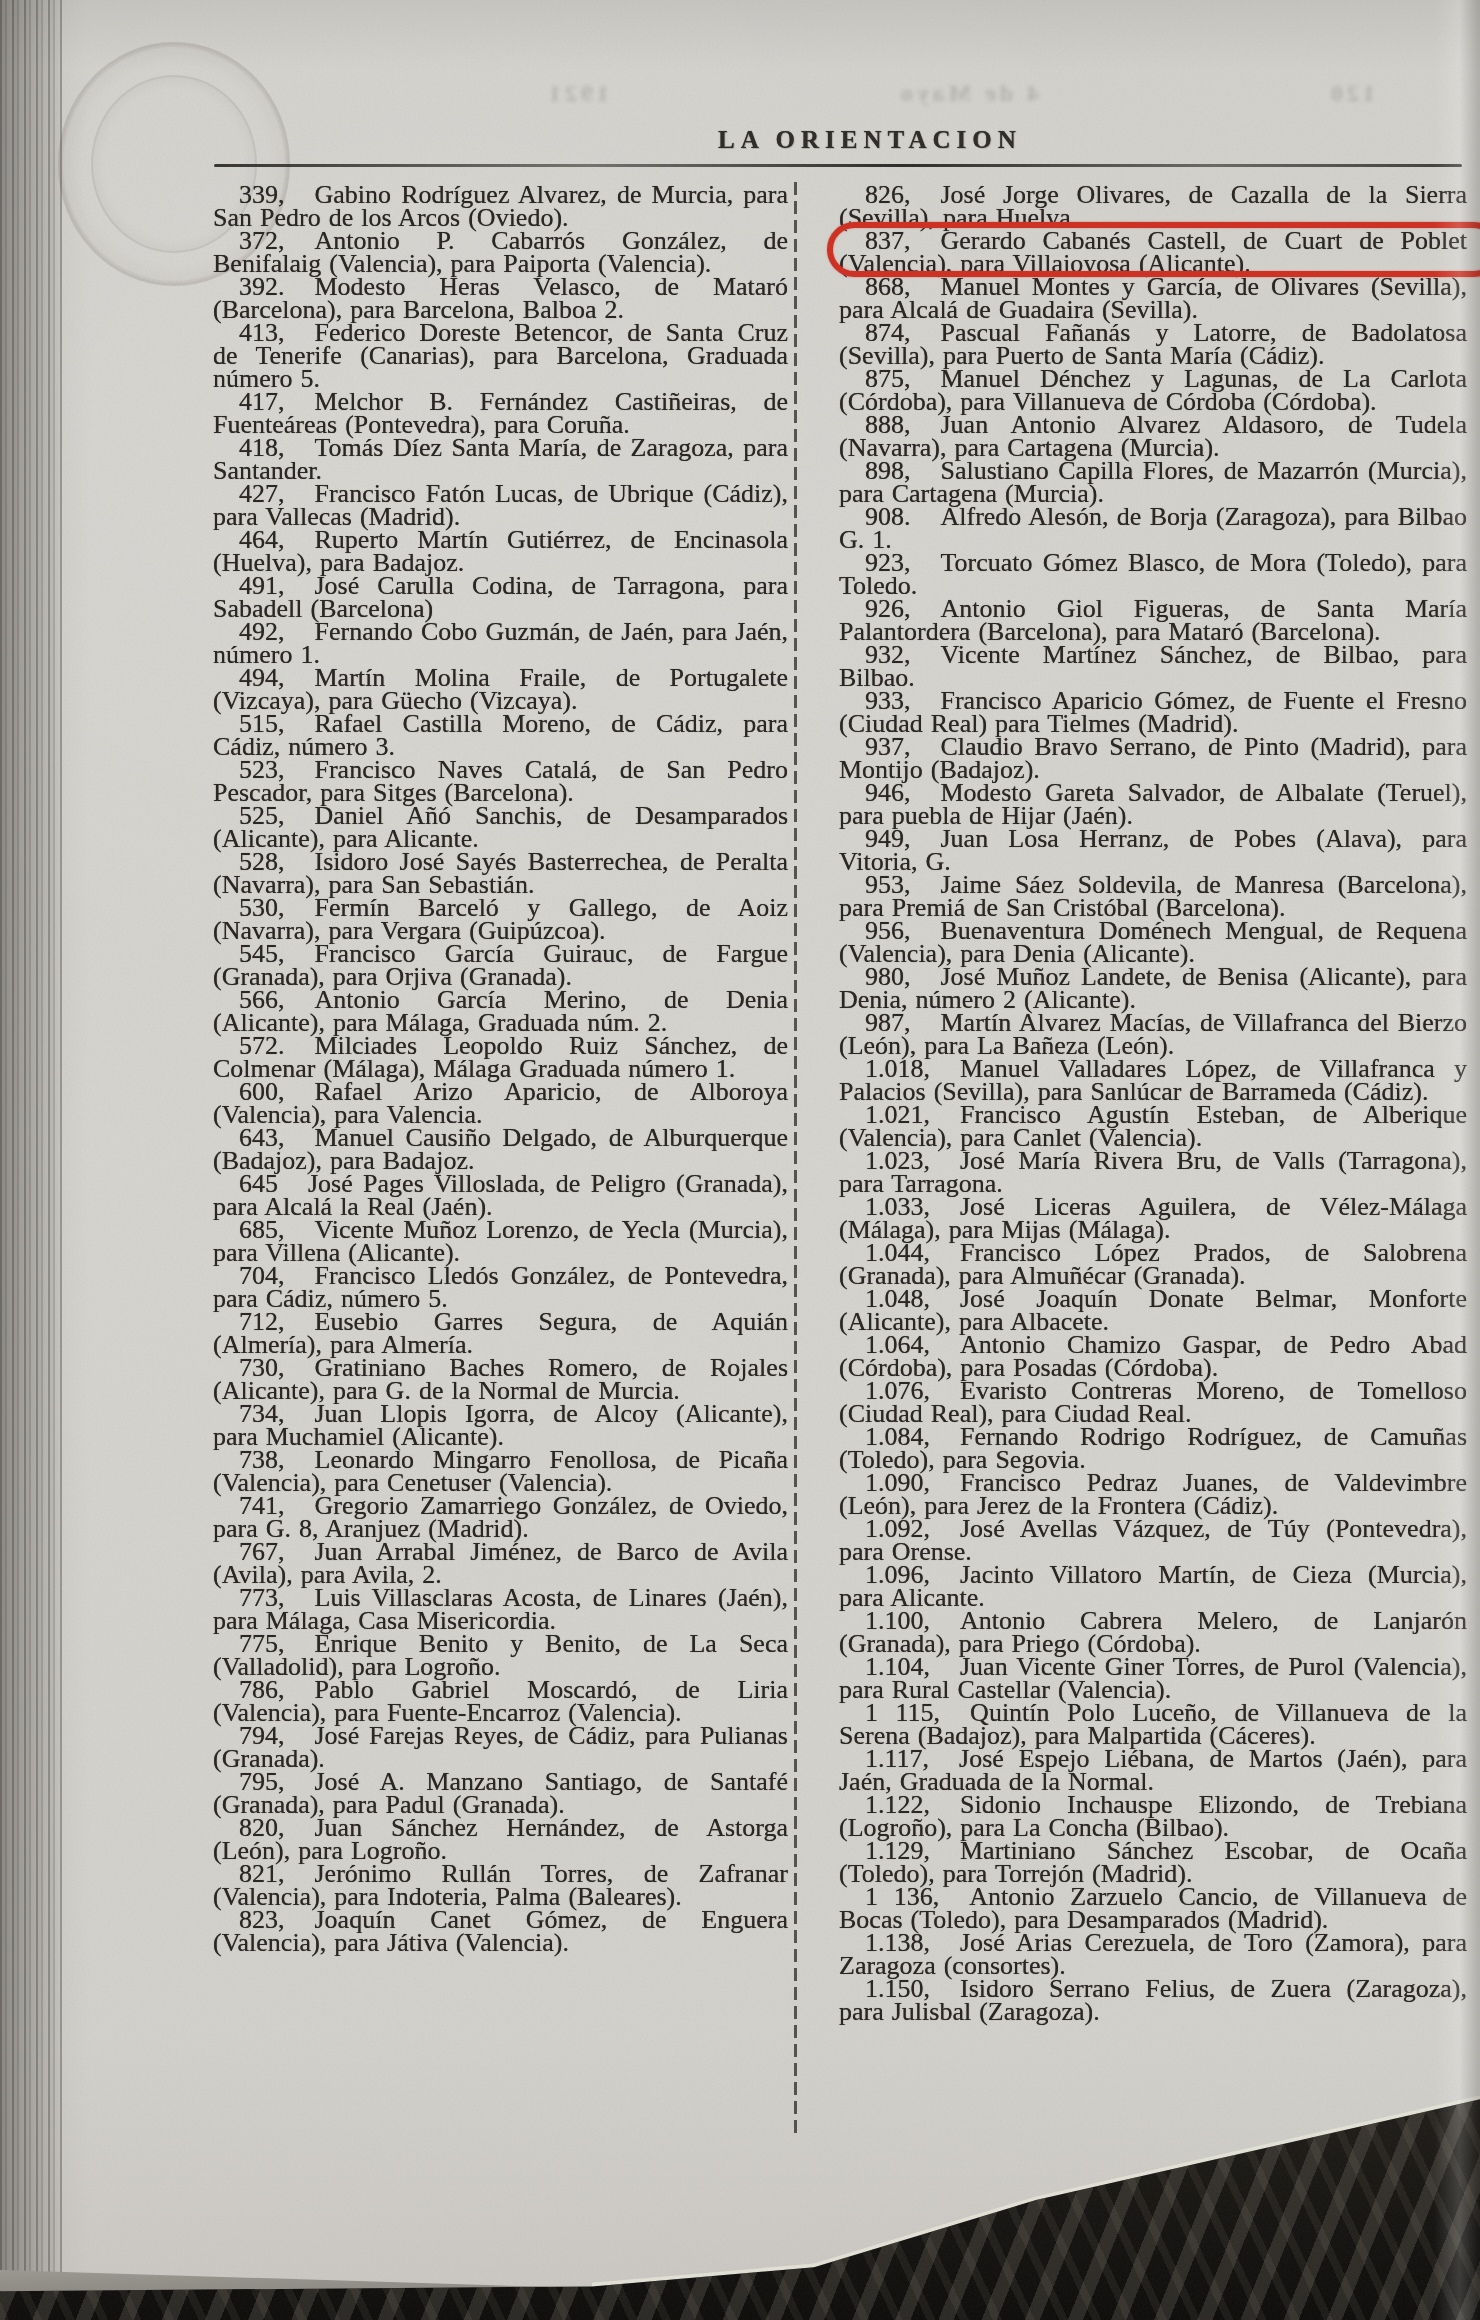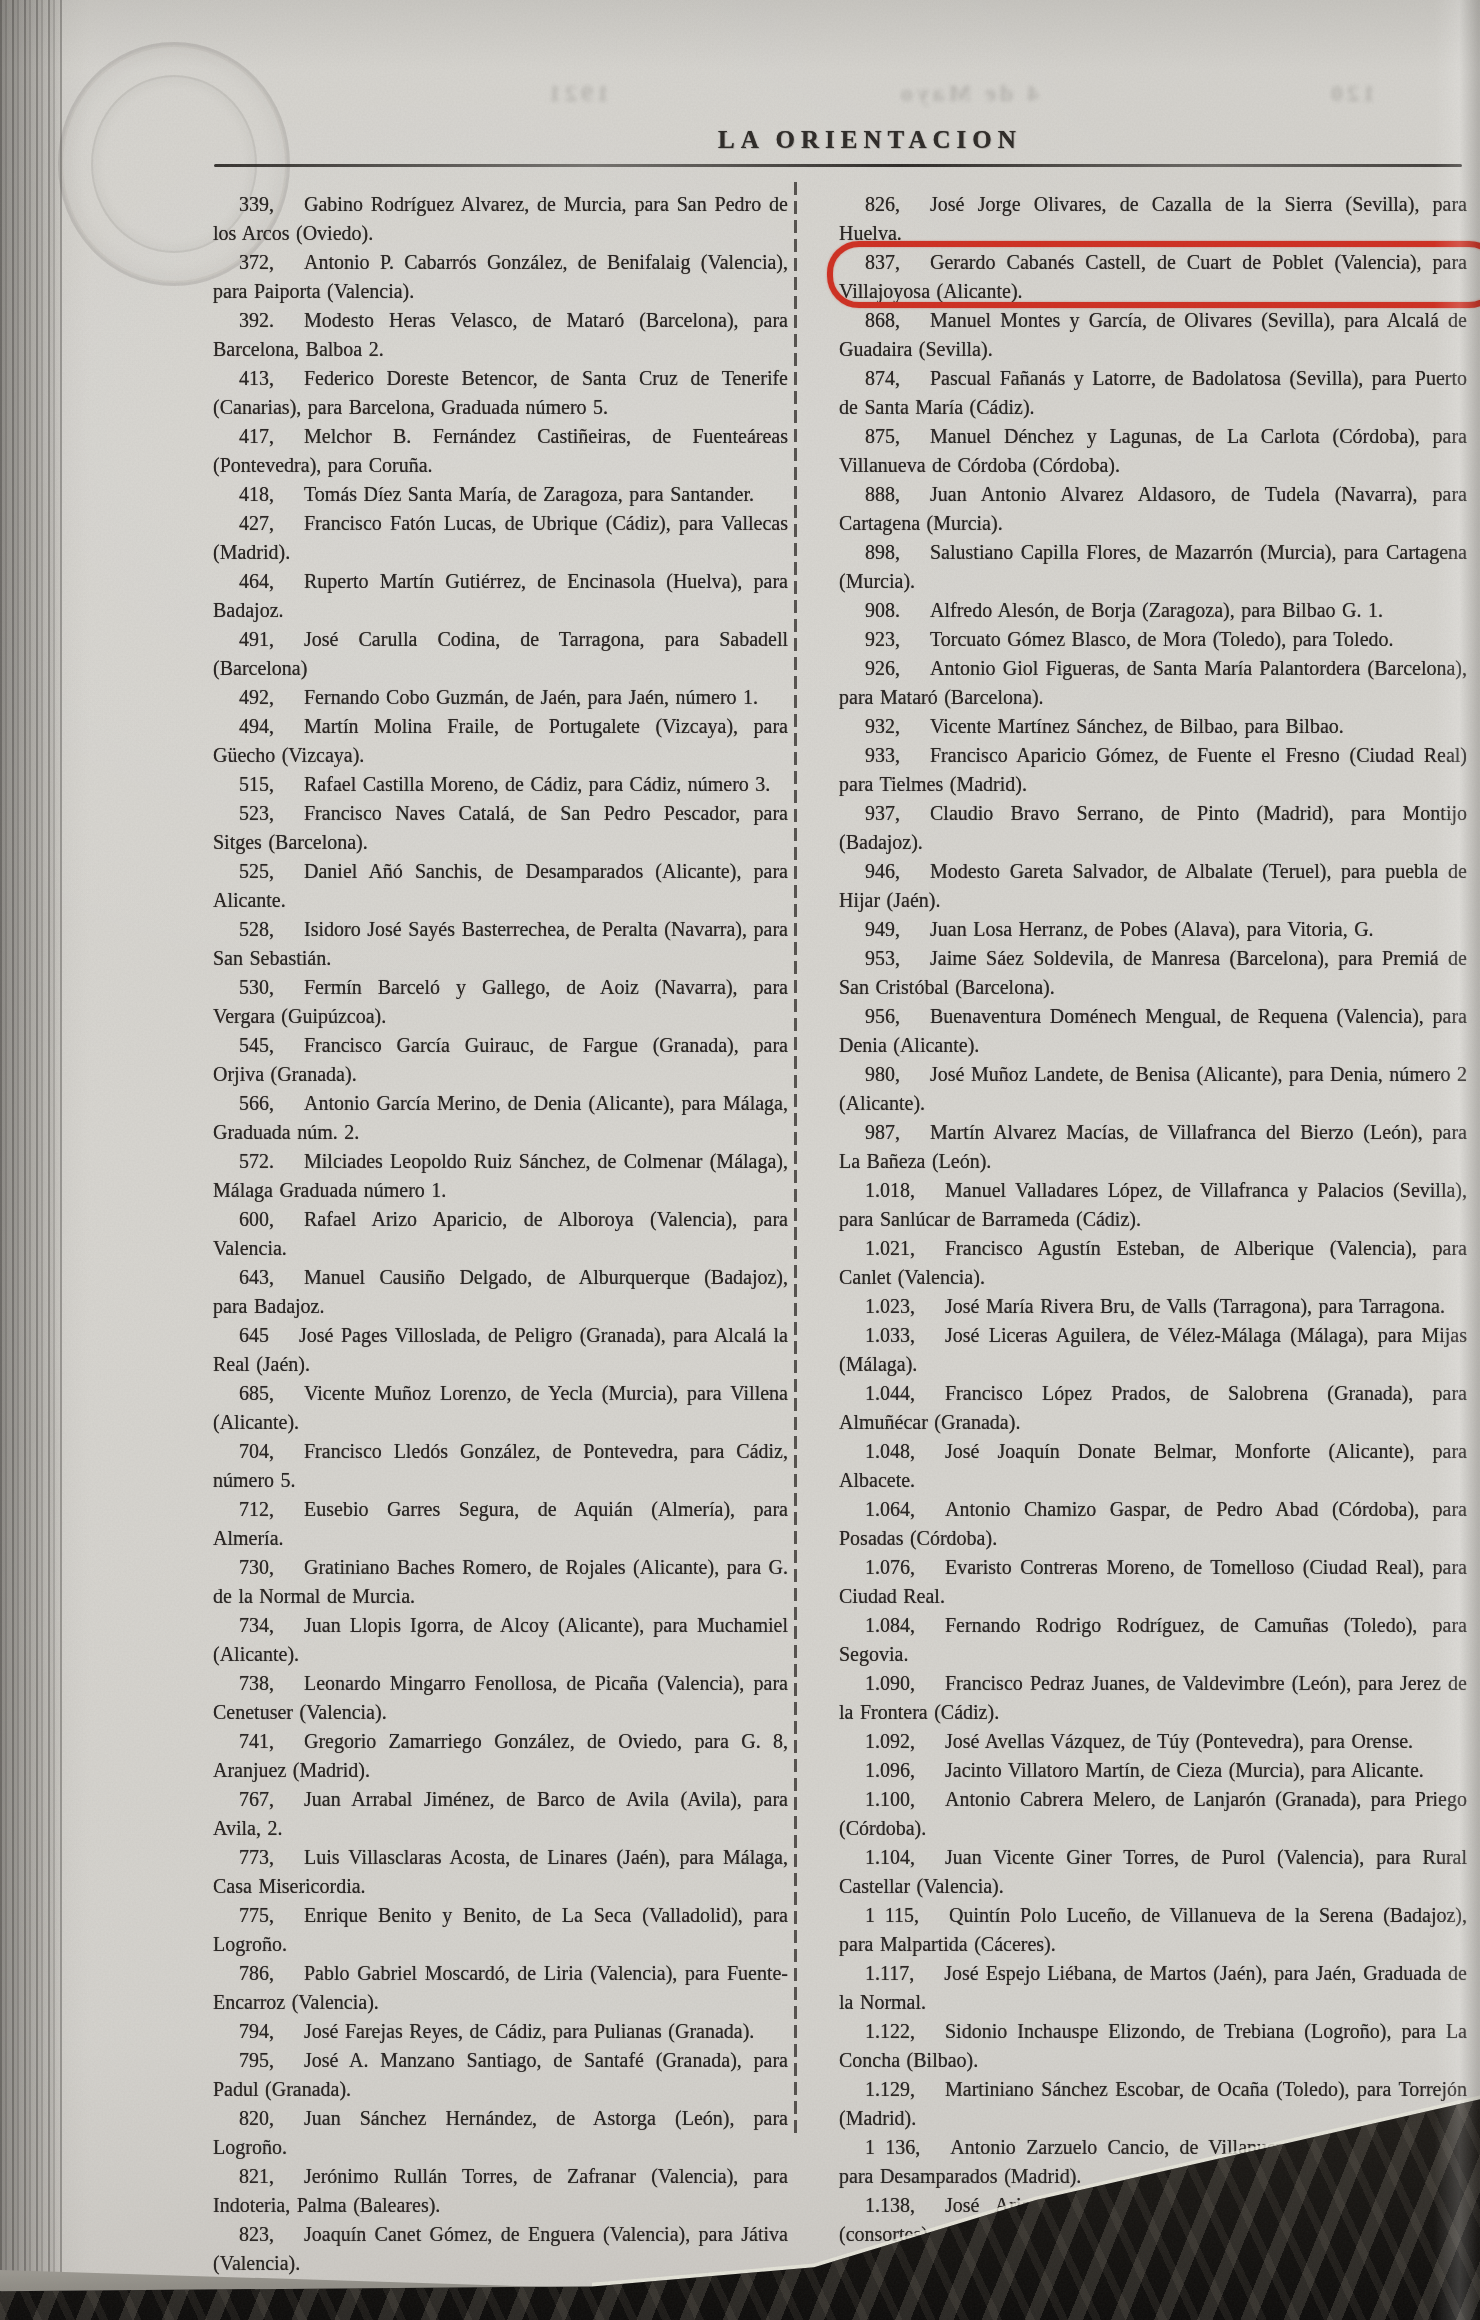--- a/index.html
+++ b/index.html
@@ -50,22 +50,22 @@
     position:absolute;left:214px;top:164px;width:1248px;height:3px;
     background:linear-gradient(90deg, rgba(35,32,29,.9), rgba(35,32,29,.55) 30%, rgba(35,32,29,.95) 55%, rgba(35,32,29,.6) 80%, rgba(35,32,29,.85));
     border-radius:2px;filter:blur(.3px);
   }
   .col-divider{
     position:absolute;left:794px;top:182px;width:3px;height:1952px;
     background:repeating-linear-gradient(180deg, rgba(40,36,33,.75) 0 13px, rgba(40,36,33,0) 13px 19px);
     filter:blur(.3px);
   }
   .col{
-    position:absolute;top:190px;
-    font-size:20px;line-height:29px;text-align:justify;
+    position:absolute;top:183px;
+    font-size:26px;line-height:23px;text-align:justify;
     text-shadow:0 0 .7px rgba(36,30,26,.75);
     word-spacing:1.5px;
   }
   .col-left{left:213px;width:575px;}
   .col-right{left:806px;width:628px;margin-left:33px;}
   .entry{margin:0;text-indent:26px;}
   .entry .num{padding-right:30px;}
   .entry.highlighted{position:relative;}
   .red-ring{
     position:absolute;left:-12px;right:-34px;top:-7px;bottom:-2px;

